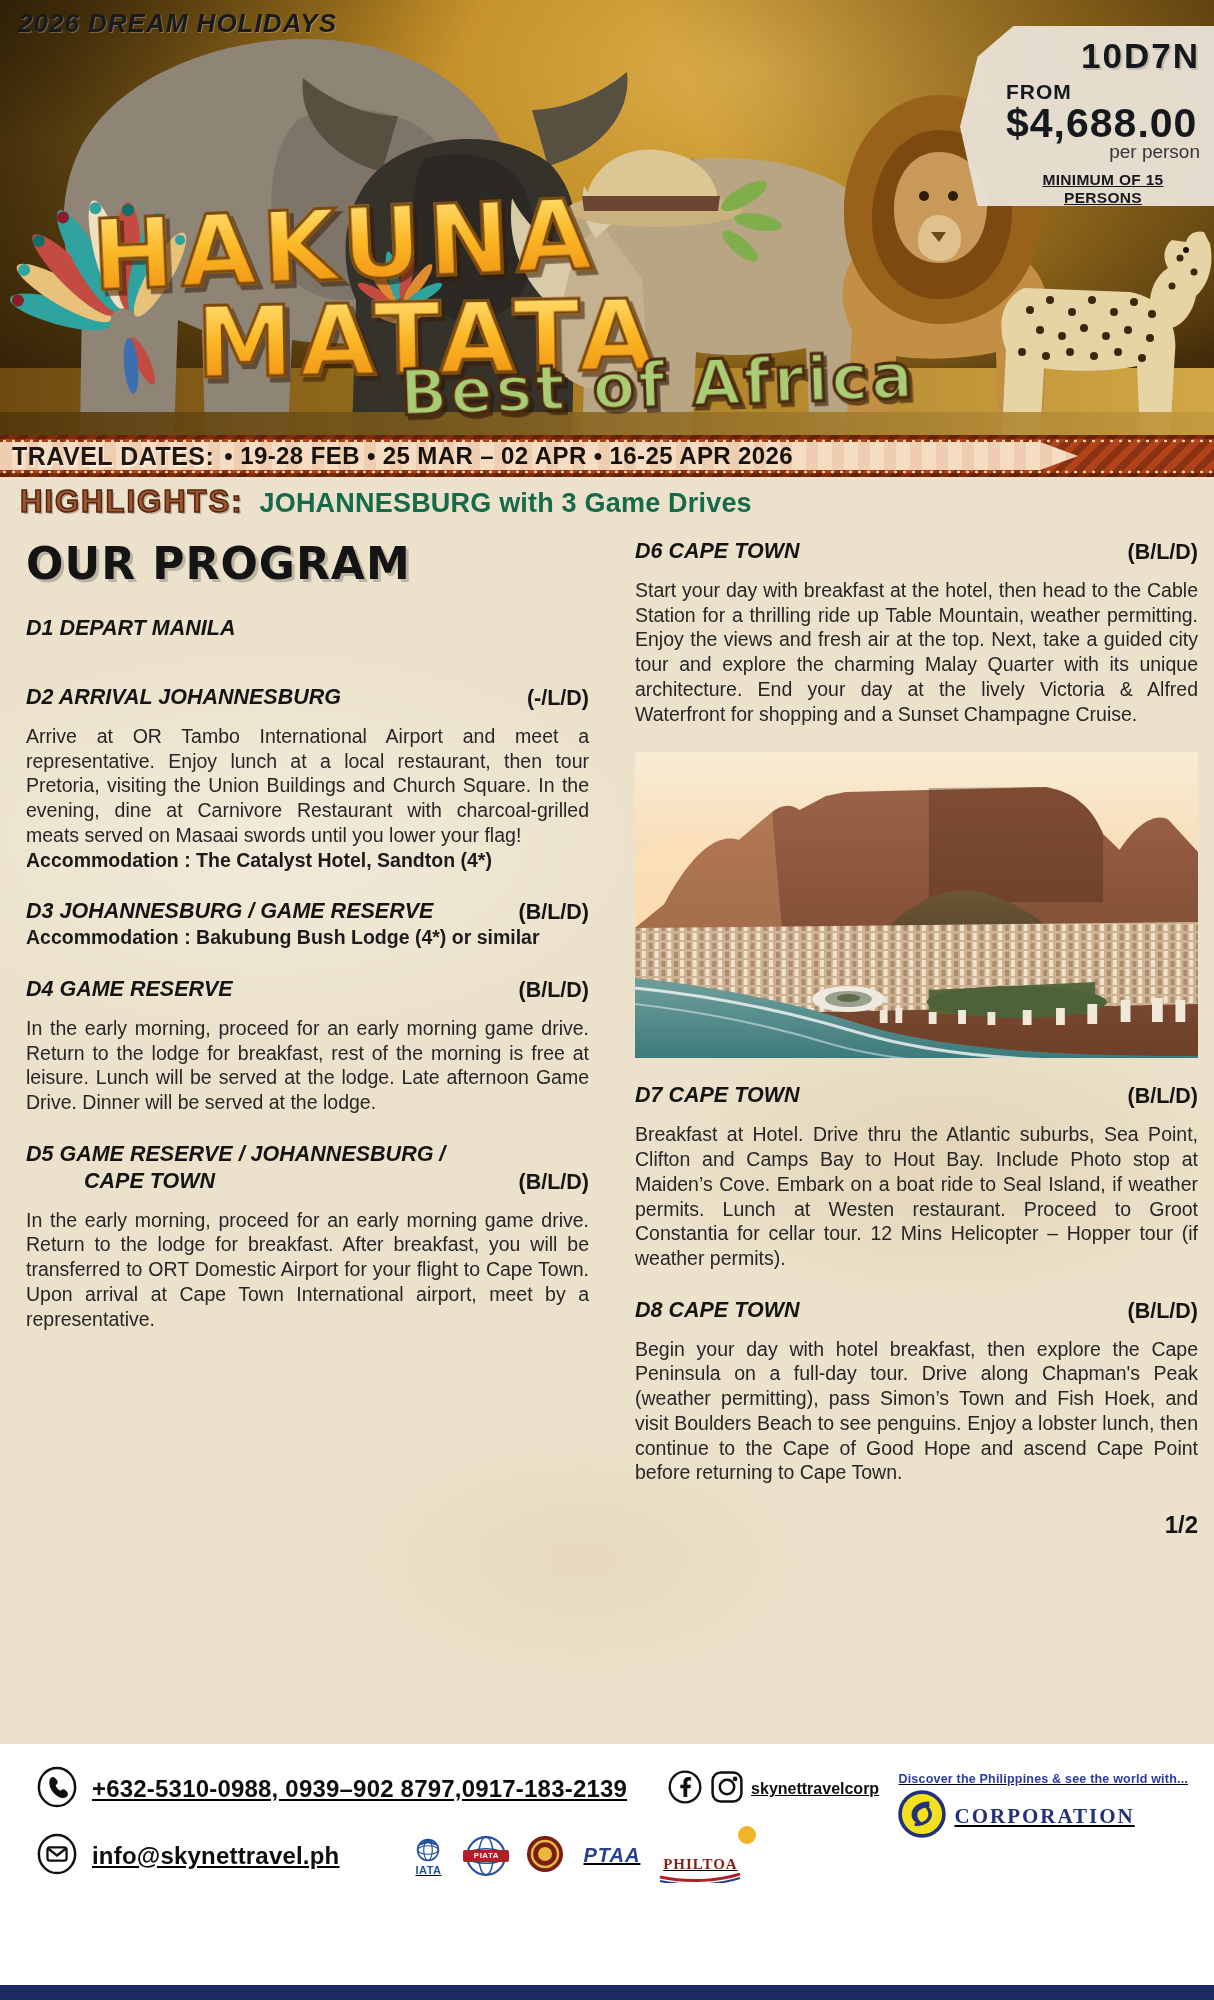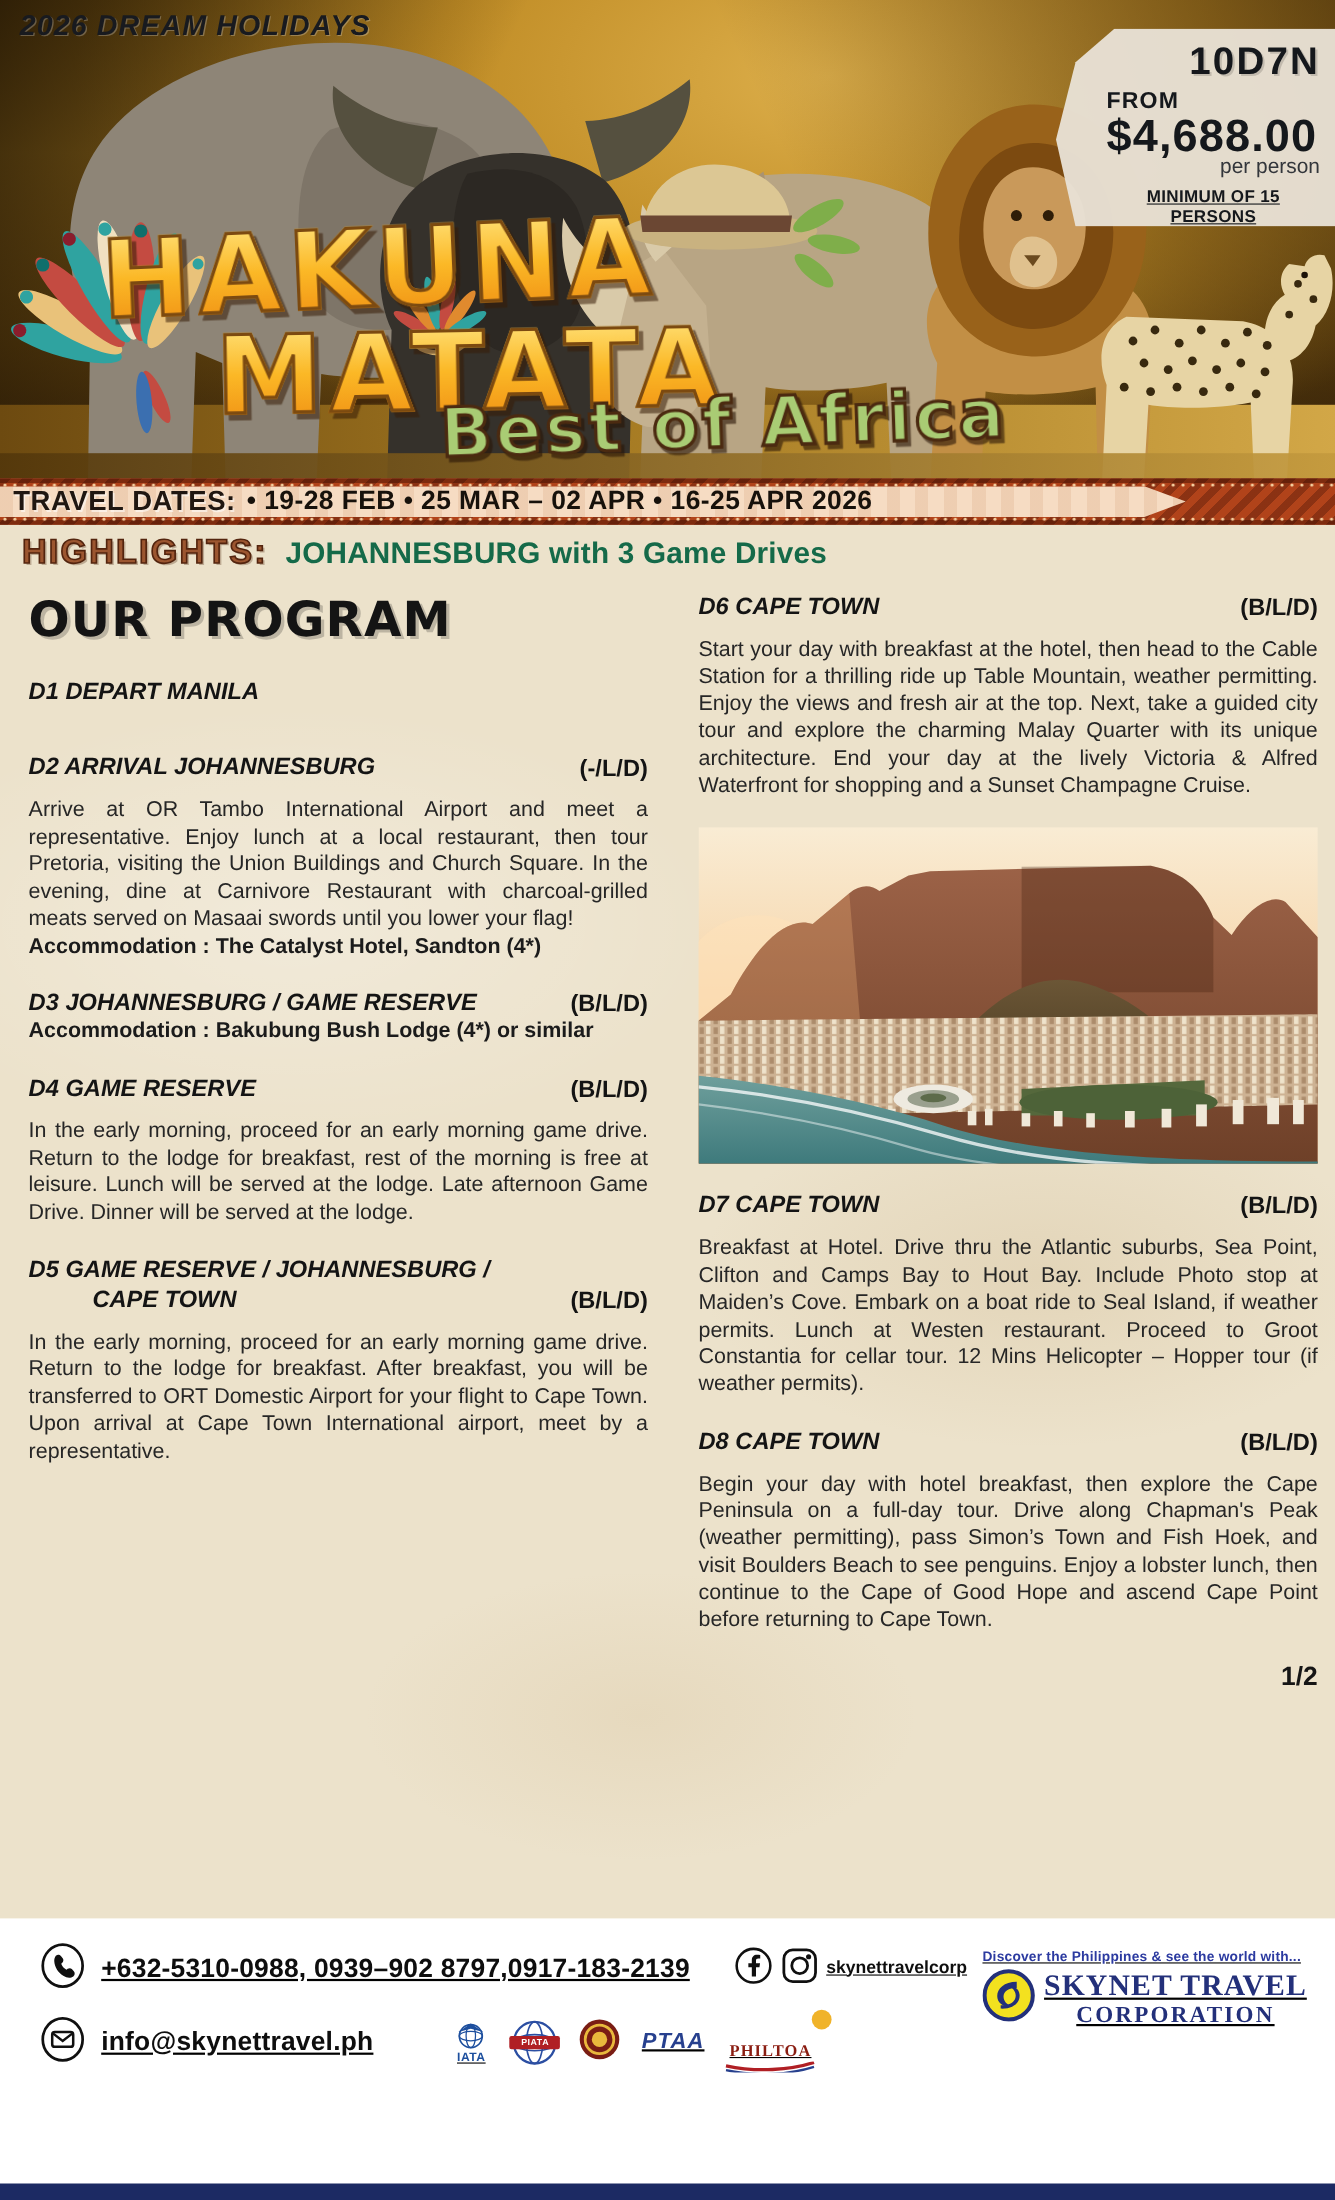--- a/index.html
+++ b/index.html
@@ -493,21 +493,20 @@
         <div class="tagline">Discover the Philippines &amp; see the world with...</div>
         <div class="skynet-row">
           <span>
             <svg width="48" height="48" viewBox="0 0 46 46">
                 <circle cx="23" cy="23" r="21" fill="#f3e11f" stroke="#23307a" stroke-width="3.5"></circle>
                 <path d="M30,11 C19,11 13,17 13,23.5 C13,30 19,33.5 26,32.5 C21.5,31.5 18.5,28 18.5,24 C18.5,19.5 23,16.5 30,16.5 Z" fill="#23307a"></path>
                 <path d="M16,34.5 C27,35 33,29 32.5,22.5 C32,17 27,13.5 21.5,14.5 C26,15.5 29.3,19 29.1,23.5 C28.9,28.5 24,32 16,31.5 Z" fill="#23307a"></path>
               </svg>
           </span>
           <span class="skynet-names">
-            <span class="skynet-name1">SKYNET TRAVEL</span>
             <span class="skynet-name2">CORPORATION</span>
           </span>
         </div>
       </div>
     </div>
   </div>
   <div class="bottom-bar"></div>
 
 </div>
 

